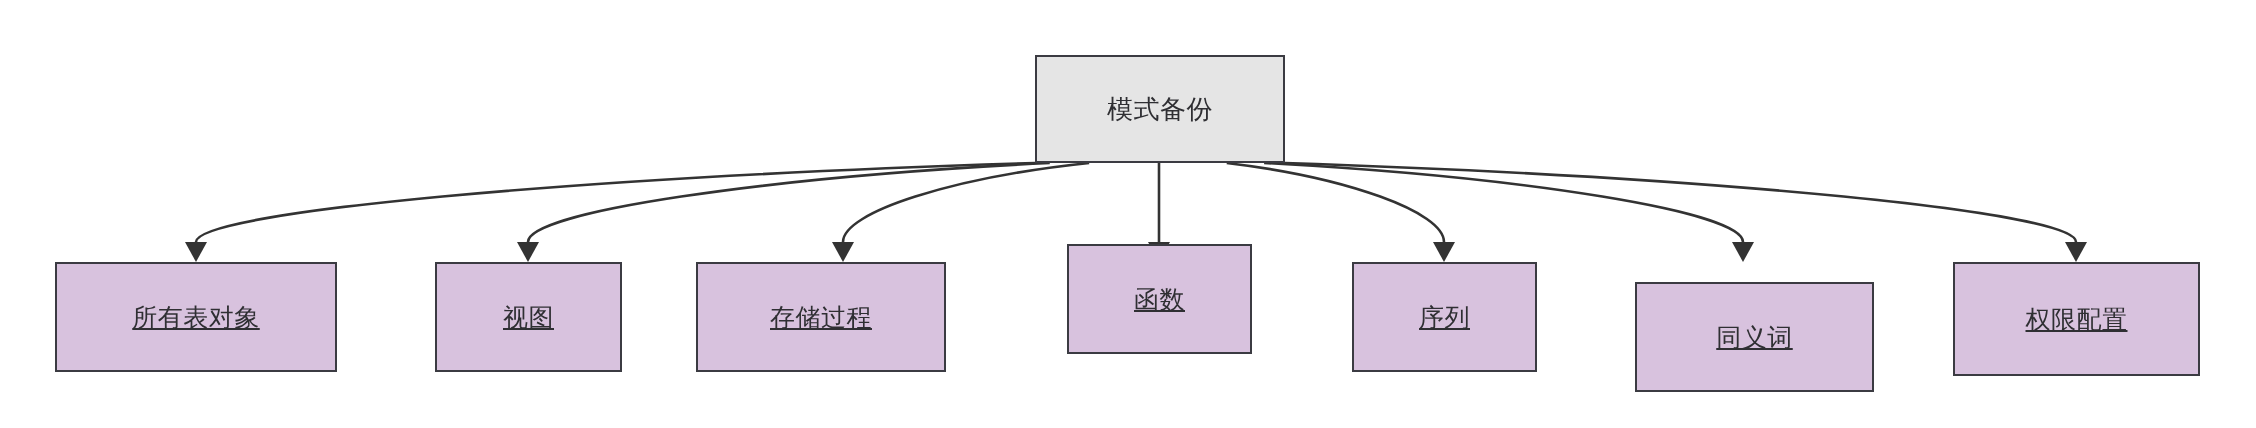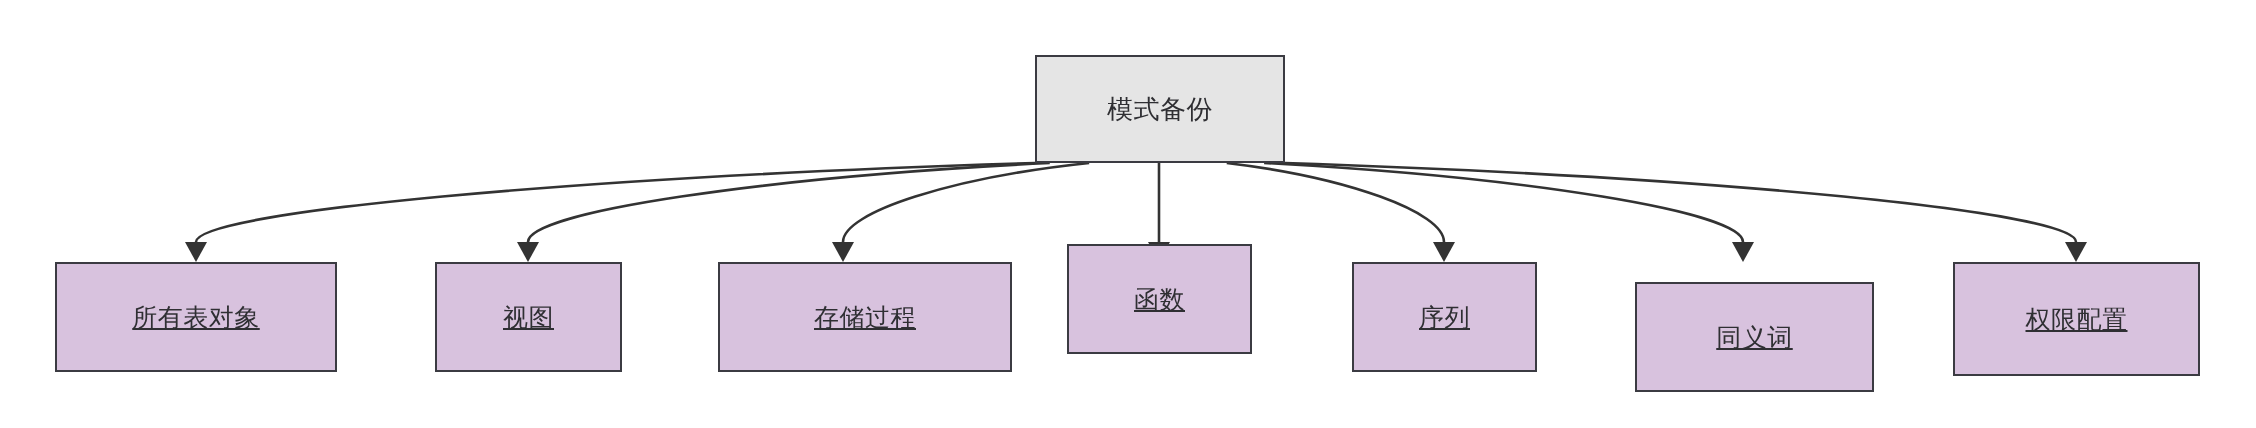--- a/index.html
+++ b/index.html
@@ -85,21 +85,21 @@
   <div id="node-layer">
     <div class="node node-root" id="node-root" style="left: 1035px; top: 55px; width: 250px; height: 108px;">
       <span class="node-label">模式备份</span>
     </div>
   <div class="node node-child" style="left: 55px; top: 262px; width: 282px; height: 110px;">
         <span class="node-label">所有表对象</span>
       </div>
       <div class="node node-child" style="left: 435px; top: 262px; width: 187px; height: 110px; align-items: center;">
         <span class="node-label">视图</span>
       </div>
-      <div class="node node-child" style="left: 718px; top: 262px; width: 294px; height: 110px;">
+      <div class="node node-child" style="left: 696px; top: 262px; width: 250px; height: 110px;">
         <span class="node-label">存储过程</span>
       </div>
       <div class="node node-child" style="left: 1067px; top: 244px; width: 185px; height: 110px;">
         <span class="node-label">函数</span>
       </div>
       <div class="node node-child" style="left: 1352px; top: 262px; width: 185px; height: 110px;">
         <span class="node-label">序列</span>
       </div>
       <div class="node node-child" style="left: 1635px; top: 262px; width: 239px; height: 110px; margin-top: 20px;">
         <span class="node-label">同义词</span>

